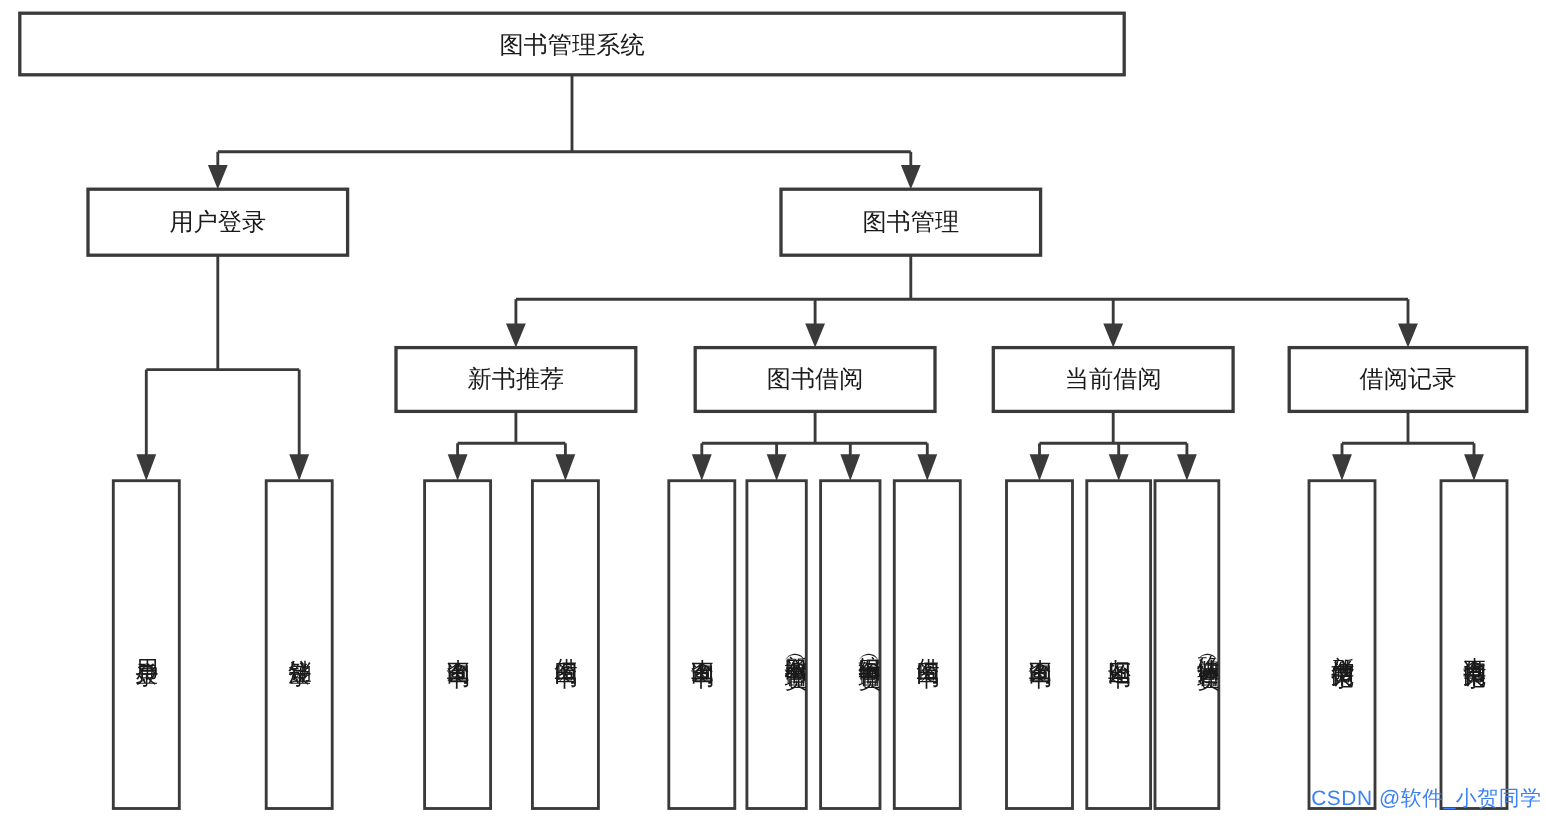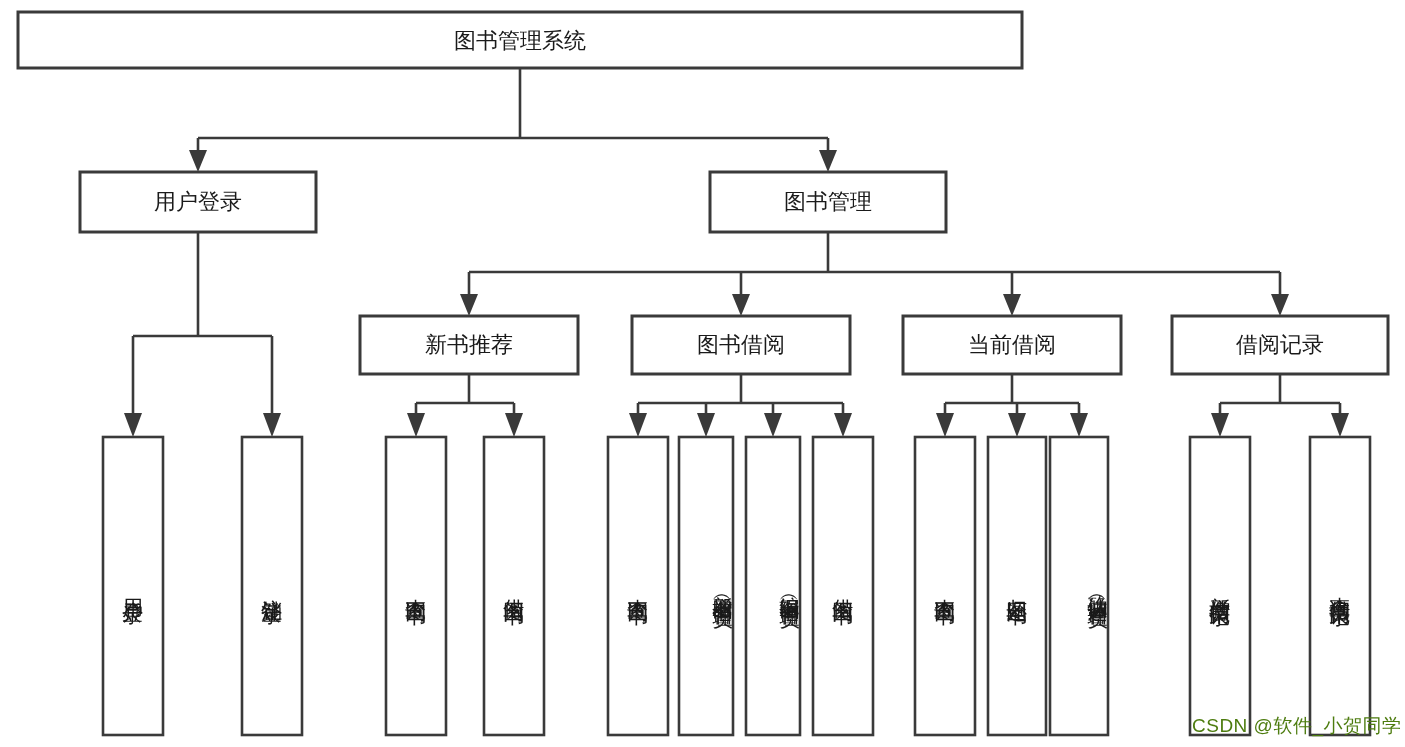--- a/index.html
+++ b/index.html
@@ -63,21 +63,21 @@
     white-space: nowrap;
     display: flex;
     align-items: center;
     justify-content: center;
     pointer-events: none;
   }
   .watermark {
     position: absolute;
     font-family: "Liberation Sans", "DejaVu Sans", sans-serif;
     font-size: 19px;
-    color: #4d7c0f;
+    color: #3b82f6;
     white-space: nowrap;
     letter-spacing: 0.5px;
   }
 </style>
 </head>
 <body>
 
 <div id="diagram-root">
 
   <svg class="flow" viewBox="0 0 1405 747">

